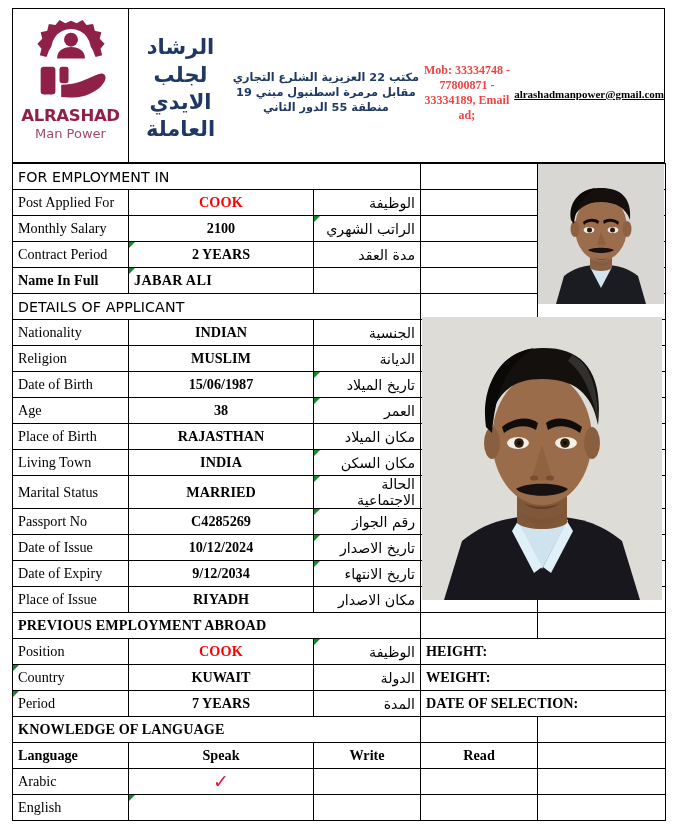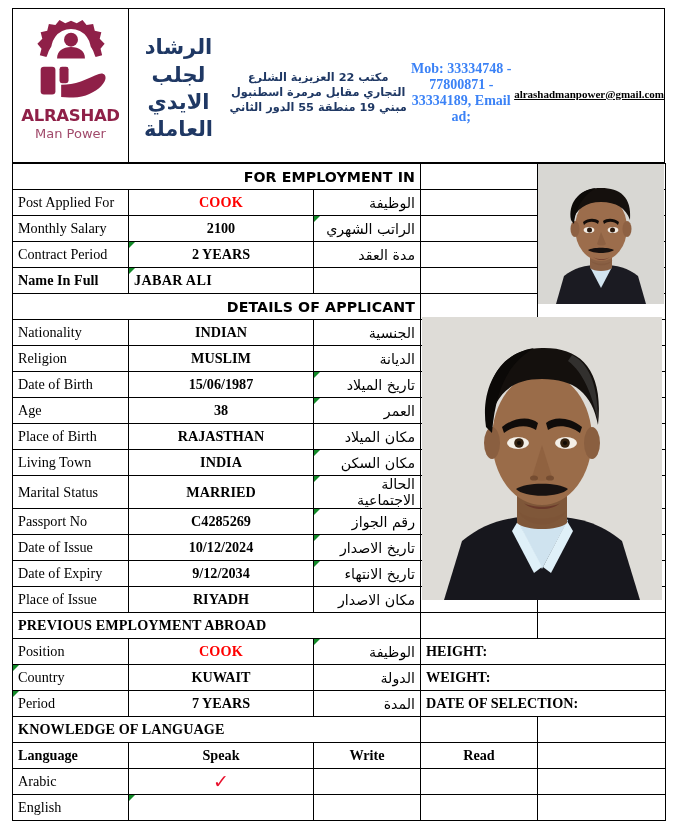--- a/index.html
+++ b/index.html
@@ -70,22 +70,22 @@
     font-family: "DejaVu Sans", sans-serif;
     font-weight: 700;
     font-size: 11.3px;
     color: #1f3864;
     margin-top: 7px;
     line-height: 1.35;
   }
   .contact {
     font-family: "Liberation Serif", serif;
     font-weight: 700;
-    font-size: 14px;
-    color: #3b82f6;
+    font-size: 12px;
+    color: #ef4444;
     margin-top: 7px;
   }
   .email {
     font-family: "Liberation Serif", serif;
     font-weight: 700;
     font-size: 11px;
     color: #000;
     text-decoration: underline;
     margin-top: 10px;
   }
@@ -122,22 +122,22 @@
     direction: rtl; text-align: right;
     font-family: "DejaVu Sans", sans-serif;
     font-size: 11.2px; color:#000;
   }
   .val { text-align:center; font-weight:700; font-size:13px; font-family:"Liberation Serif", serif; }
   .val-red { color:#ff0000; font-weight:700; font-size:14px; letter-spacing:0.2px; }
   .val-left { text-align:left; font-weight:700; font-size:16px; letter-spacing:0.3px; }
 
   .sec-sans {
     font-family: "DejaVu Sans", sans-serif;
-    font-weight: 700; font-size: 13.2px; letter-spacing: 0.1px;
-    text-align:right;
+    font-weight: 400; font-size: 13.2px; letter-spacing: 0.1px;
+    text-align:left;
   }
   .sec-serif {
     font-family: "Liberation Serif", serif;
     font-weight: 700; font-size: 16.5px; letter-spacing:0.1px;
     text-align:left;
   }
   .bold-serif-lbl {
     font-family: "Liberation Serif", serif;
     font-weight: 700; font-size: 15.5px; text-align:left;
   }

